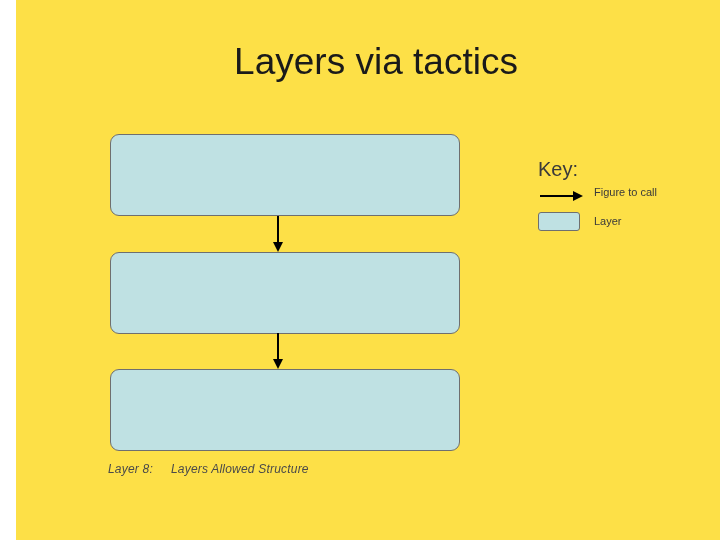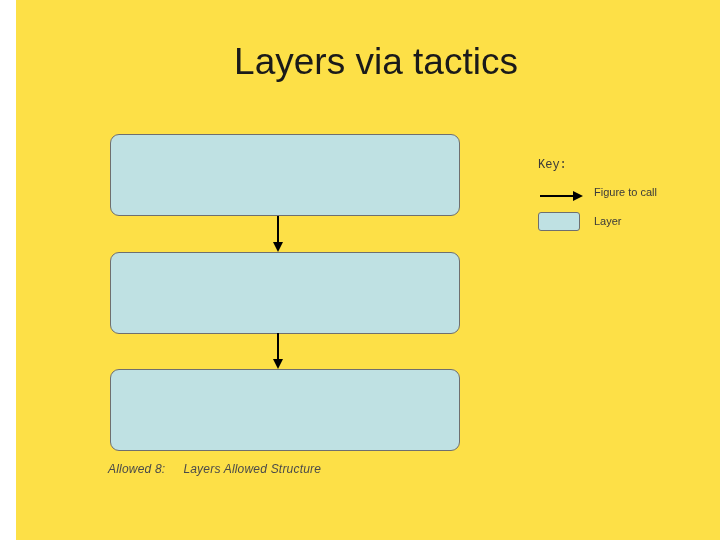--- a/index.html
+++ b/index.html
@@ -103,22 +103,22 @@
     position: absolute;
     left: 522px;
     top: 158px;
     width: 180px;
     height: 90px;
   }
   #key-title {
     position: absolute;
     left: 0;
     top: 0;
-    font-family: Liberation Mono, monospace;
-    font-size: 12px;
+    font-family: Liberation Sans, sans-serif;
+    font-size: 20px;
     color: #3a3a3a;
   }
   #key-row-call {
     position: absolute;
     left: 0;
     top: 28px;
     width: 180px;
     height: 16px;
   }
   #key-arrow {
@@ -203,21 +203,21 @@
     <div class="layer-box" id="layer-box-2"></div>
 
     <div class="arrow-vert" id="arrow-2">
       <div class="shaft"></div>
       <div class="head"></div>
     </div>
 
     <div class="layer-box" id="layer-box-3"></div>
 
     <div id="figure-caption">
-      <span class="fig-label">Allowed 8:</span><span>Layers Allowed Structure</span>
+      <span class="fig-label">Layer 8:</span><span>Layers Allowed Structure</span>
     </div>
   </div>
 
   <div id="key-block">
     <div id="key-title">Key:</div>
 
     <div id="key-row-call">
       <div id="key-arrow">
         <div class="shaft"></div>
         <div class="head"></div>

